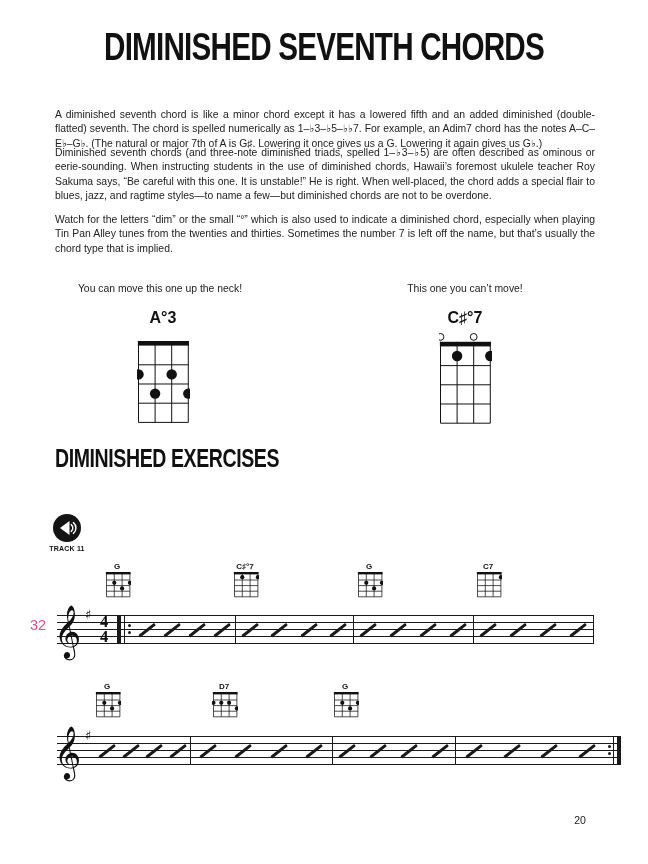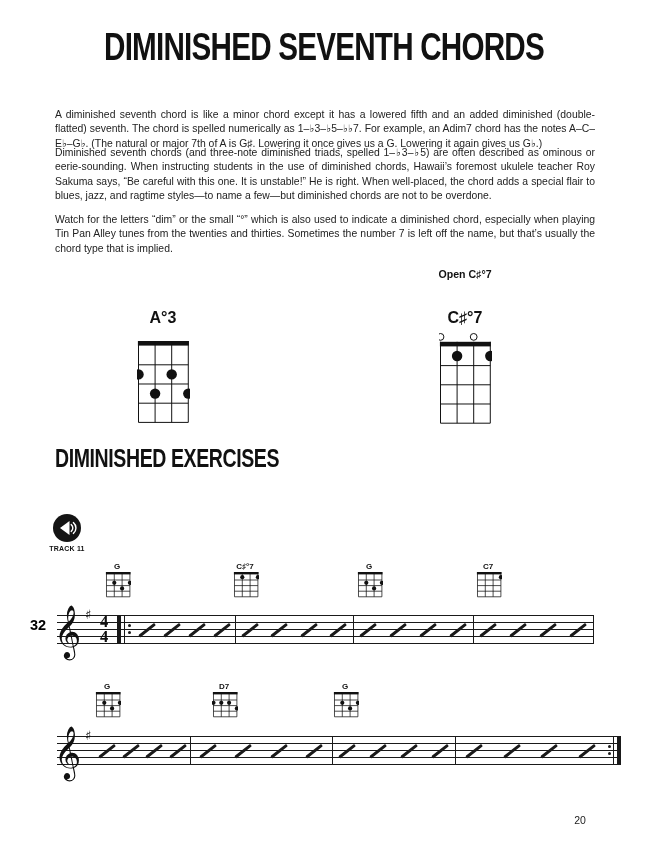--- a/index.html
+++ b/index.html
@@ -13,21 +13,21 @@
   .shape-sub{font-size:10.4px;text-align:center;color:#222;}
   .chord-name-big{font-size:16px;font-weight:bold;text-align:center;color:#111;}
   .section-head{left:55px;top:444px;font-size:25px;font-weight:bold;letter-spacing:-.5px;
                 transform:scaleX(.78);transform-origin:left center;white-space:nowrap;color:#111;}
   .track-label{font-size:7px;font-weight:bold;letter-spacing:.2px;text-align:center;color:#111;}
   .pageno{font-size:10.5px;color:#222;}
   .staff-line{position:absolute;height:1px;background:#1a1a1a;}
   .barline{position:absolute;width:1px;background:#1a1a1a;}
   .bar-thick{position:absolute;background:#1a1a1a;}
   .rep-dot{position:absolute;width:3.4px;height:3.4px;border-radius:50%;background:#1a1a1a;}
-  .sys-label{position:absolute;font-size:14.5px;font-weight:bold;color:#000000;}
+  .sys-label{position:absolute;font-size:14.5px;font-weight:normal;color:#ec4899;}
   .clef{position:absolute;font-family:"DejaVu Sans",sans-serif;font-size:46px;line-height:29px;color:#111;
         height:29px;display:flex;align-items:center;}
   .keysig{position:absolute;font-family:"DejaVu Sans",sans-serif;font-size:13px;color:#111;line-height:13px;}
   .timesig{position:absolute;width:18px;height:29px;display:flex;flex-direction:column;align-items:center;
            font-family:"Liberation Serif",serif;font-weight:bold;font-size:16.5px;line-height:14.5px;color:#111;}
   .slash{position:absolute;width:18px;height:16px;}
   .slash::before{content:'';position:absolute;left:50%;top:50%;width:2.6px;height:20px;background:#1a1a1a;
                  transform:translate(-50%,-50%) rotate(52deg);border-radius:1px;}
   .sm-chord{position:absolute;}
   .sm-chord .lbl{position:absolute;left:-13px;width:50px;top:-10px;text-align:center;
@@ -37,38 +37,39 @@
 <body>
 
 <div class="page">
 
   <div class="abs title">DIMINISHED SEVENTH CHORDS</div>
 
   <div class="abs body-text" style="top:92px;margin-top:16px;">A diminished seventh chord is like a minor chord except it has a lowered fifth and an added diminished (double-flatted) seventh. The chord is spelled numerically as 1–♭3–♭5–♭♭7. For example, an Adim7 chord has the notes A–C–E♭–G♭. (The natural or major 7th of A is G♯. Lowering it once gives us a G. Lowering it again gives us G♭.)</div>
   <div class="abs body-text" style="top:146px;">Diminished seventh chords (and three-note diminished triads, spelled 1–♭3–♭5) are often described as ominous or eerie-sounding. When instructing students in the use of diminished chords, Hawaii’s foremost ukulele teacher Roy Sakuma says, “Be careful with this one. It is unstable!” He is right. When well-placed, the chord adds a special flair to blues, jazz, and ragtime styles—to name a few—but diminished chords are not to be overdone.</div>
   <div class="abs body-text" style="top:213px;">Watch for the letters “dim” or the small “°” which is also used to indicate a diminished chord, especially when playing Tin Pan Alley tunes from the twenties and thirties. Sometimes the number 7 is left off the name, but that’s usually the chord type that is implied.</div>
 
+  <div class="abs shape-sub" style="left:40px;width:240px;top:283px;">You can move this one up the neck!</div>
   <div class="abs chord-name-big" style="left:103px;width:120px;top:309px;">A°3</div>
   <div class="abs" id="bigLeft" style="left:137px;top:341px;"><svg width="52.800000000000004" height="82.89999999999999" viewBox="0 0 52.800000000000004 82.89999999999999">
         <rect x="0.9" y="0" width="51.00000000000001" height="4.6" fill="#111"></rect>
         <line x1="1.5" y1="0" x2="1.5" y2="81.39999999999999" stroke="#111" stroke-width="1"></line>
         <line x1="18.1" y1="0" x2="18.1" y2="81.39999999999999" stroke="#111" stroke-width="1"></line>
         <line x1="34.7" y1="0" x2="34.7" y2="81.39999999999999" stroke="#111" stroke-width="1"></line>
         <line x1="51.300000000000004" y1="0" x2="51.300000000000004" y2="81.39999999999999" stroke="#111" stroke-width="1"></line>
         <line x1="1.5" y1="23.799999999999997" x2="51.300000000000004" y2="23.799999999999997" stroke="#111" stroke-width="1"></line>
         <line x1="1.5" y1="43" x2="51.300000000000004" y2="43" stroke="#111" stroke-width="1"></line>
         <line x1="1.5" y1="62.199999999999996" x2="51.300000000000004" y2="62.199999999999996" stroke="#111" stroke-width="1"></line>
         <line x1="1.5" y1="81.39999999999999" x2="51.300000000000004" y2="81.39999999999999" stroke="#111" stroke-width="1"></line>
         <circle cx="1.5" cy="33.4" r="5.2" fill="#111"></circle>
         <circle cx="34.7" cy="33.4" r="5.2" fill="#111"></circle>
         <circle cx="18.1" cy="52.6" r="5.2" fill="#111"></circle>
         <circle cx="51.300000000000004" cy="52.6" r="5.2" fill="#111"></circle>
       </svg></div>
 
-  <div class="abs shape-head" style="left:345px;width:240px;top:268px;">Open C♯°7</div>
+  <div class="abs shape-sub" style="left:345px;width:240px;top:283px;">This one you can’t move!</div>
   <div class="abs chord-name-big" style="left:405px;width:120px;top:309px;">C♯°7</div>
   <div class="abs" id="bigRight" style="left:439px;top:332px;"><svg width="52.800000000000004" height="92.7" viewBox="0 0 52.800000000000004 92.7">
         <rect x="0.9" y="9.8" width="51.00000000000001" height="4.6" fill="#111"></rect>
         <line x1="1.5" y1="9.8" x2="1.5" y2="91.2" stroke="#111" stroke-width="1"></line>
         <line x1="18.1" y1="9.8" x2="18.1" y2="91.2" stroke="#111" stroke-width="1"></line>
         <line x1="34.7" y1="9.8" x2="34.7" y2="91.2" stroke="#111" stroke-width="1"></line>
         <line x1="51.300000000000004" y1="9.8" x2="51.300000000000004" y2="91.2" stroke="#111" stroke-width="1"></line>
         <line x1="1.5" y1="33.6" x2="51.300000000000004" y2="33.6" stroke="#111" stroke-width="1"></line>
         <line x1="1.5" y1="52.8" x2="51.300000000000004" y2="52.8" stroke="#111" stroke-width="1"></line>
         <line x1="1.5" y1="72" x2="51.300000000000004" y2="72" stroke="#111" stroke-width="1"></line>

